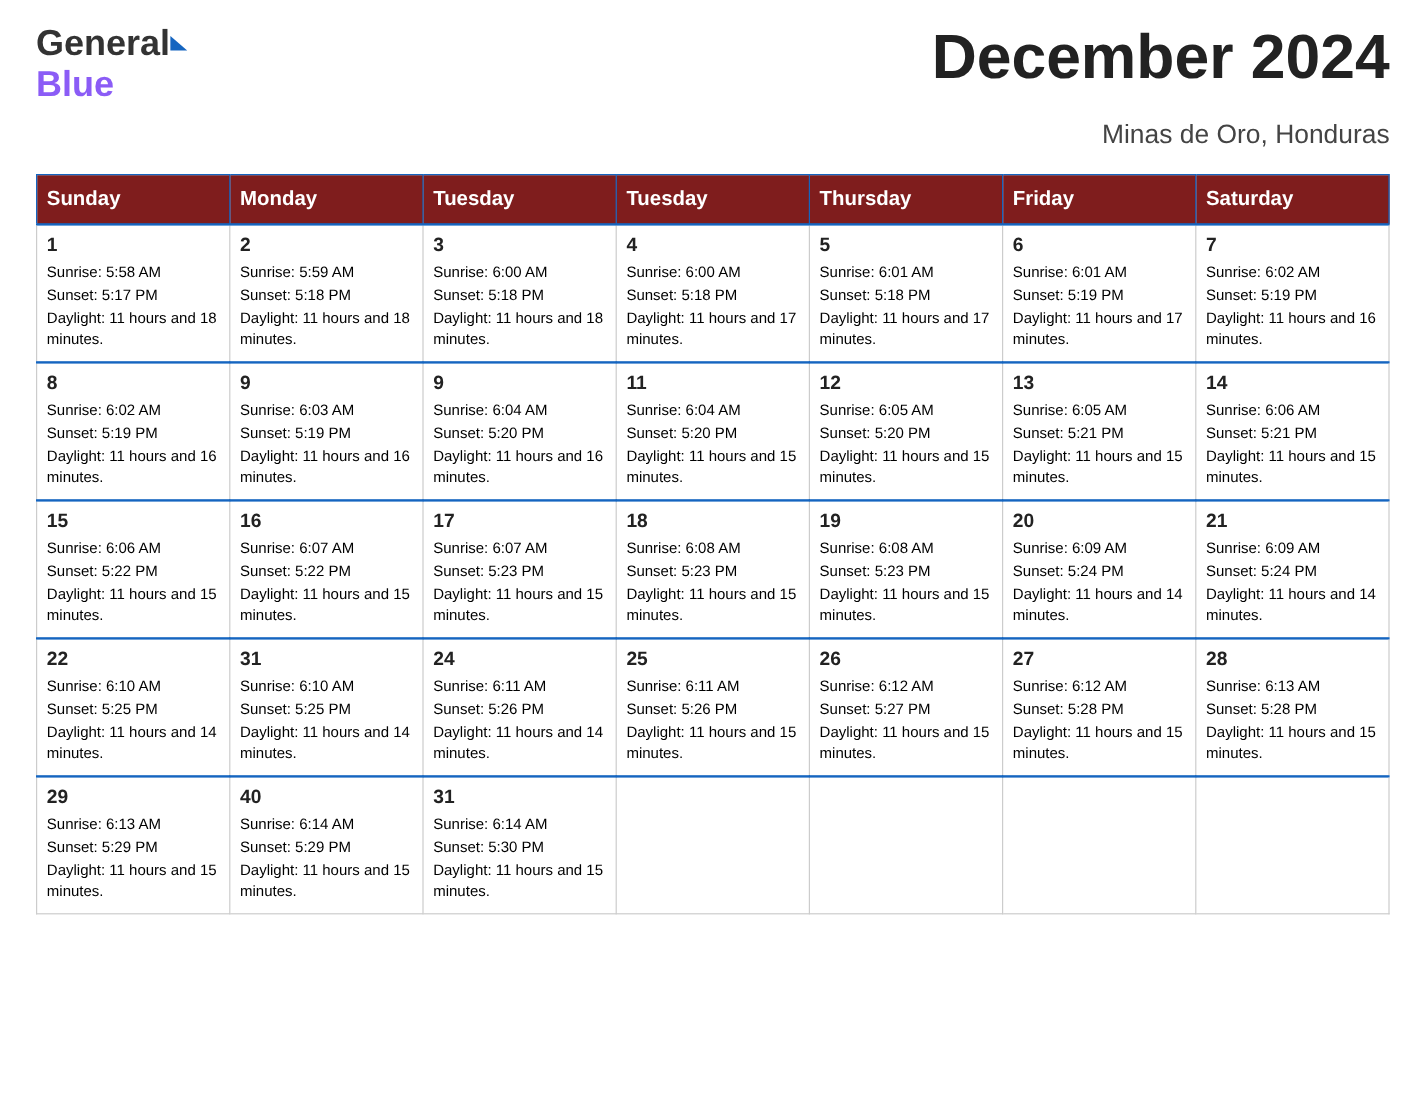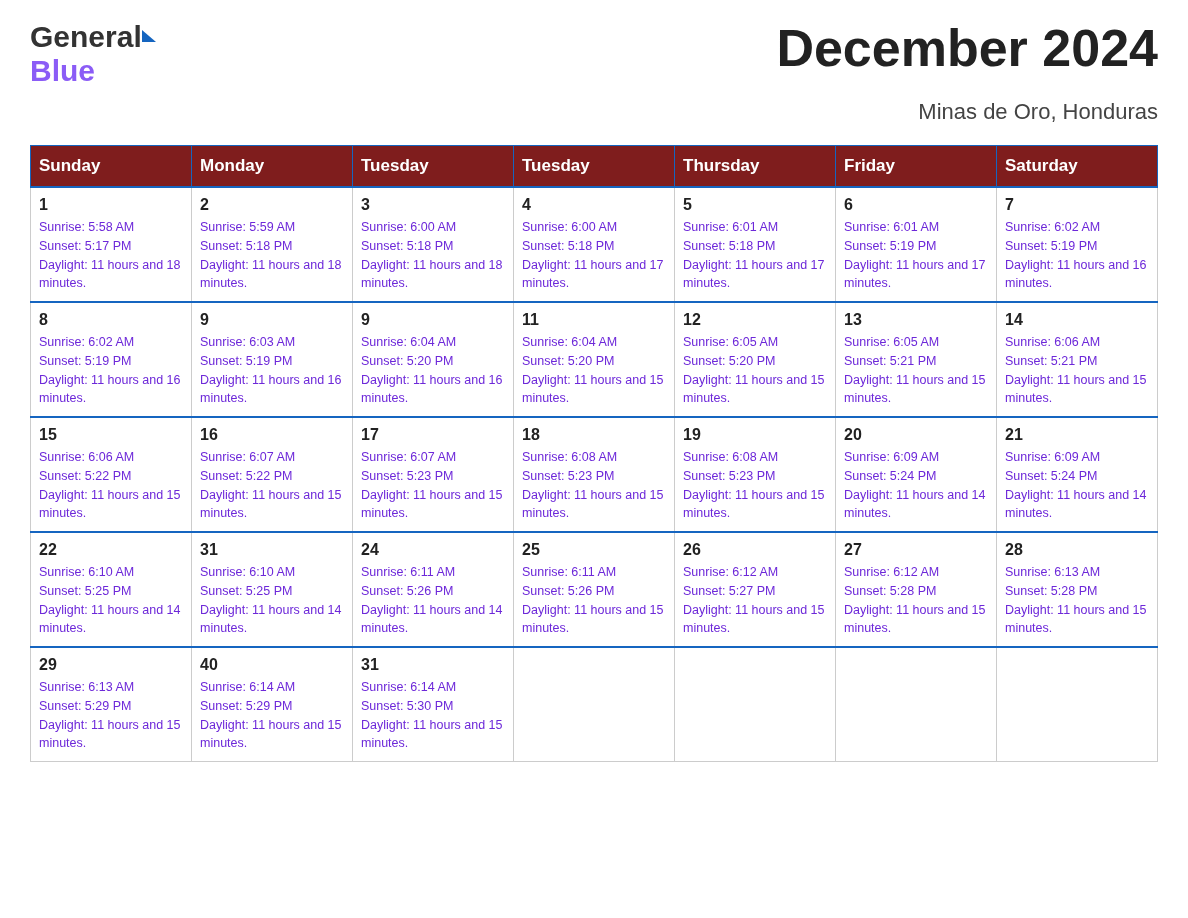--- a/index.html
+++ b/index.html
@@ -65,21 +65,21 @@
     }
     .day-number {
       font-size: 16px;
       font-weight: bold;
       color: #222;
       display: block;
       margin-bottom: 4px;
     }
     .day-info {
       font-size: 12.5px;
-      color: #6d28d9;
+      color: #000000;
       line-height: 1.5;
     }
     tbody td.empty {
       background: #fff;
     }
     .logo-general {
       font-size: 30px;
       font-weight: bold;
       color: #333;
     }

